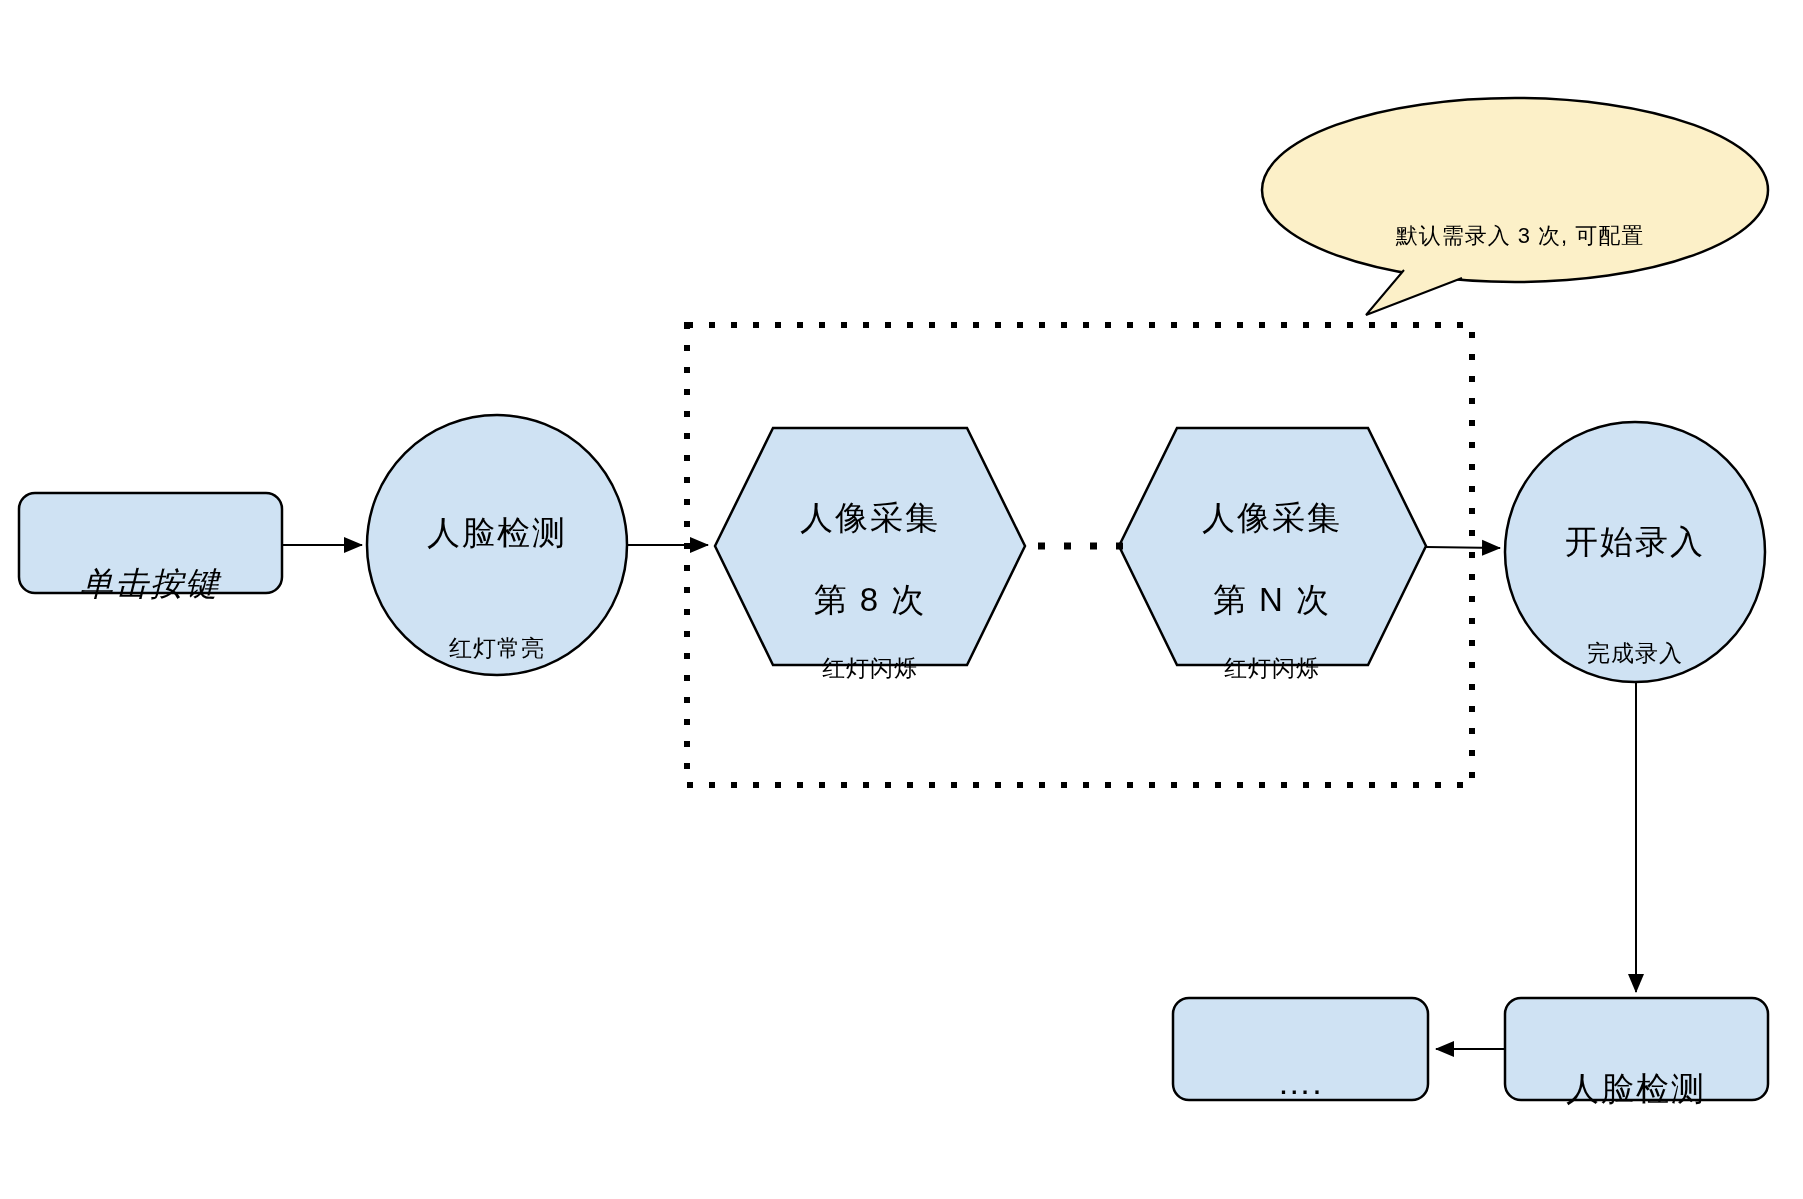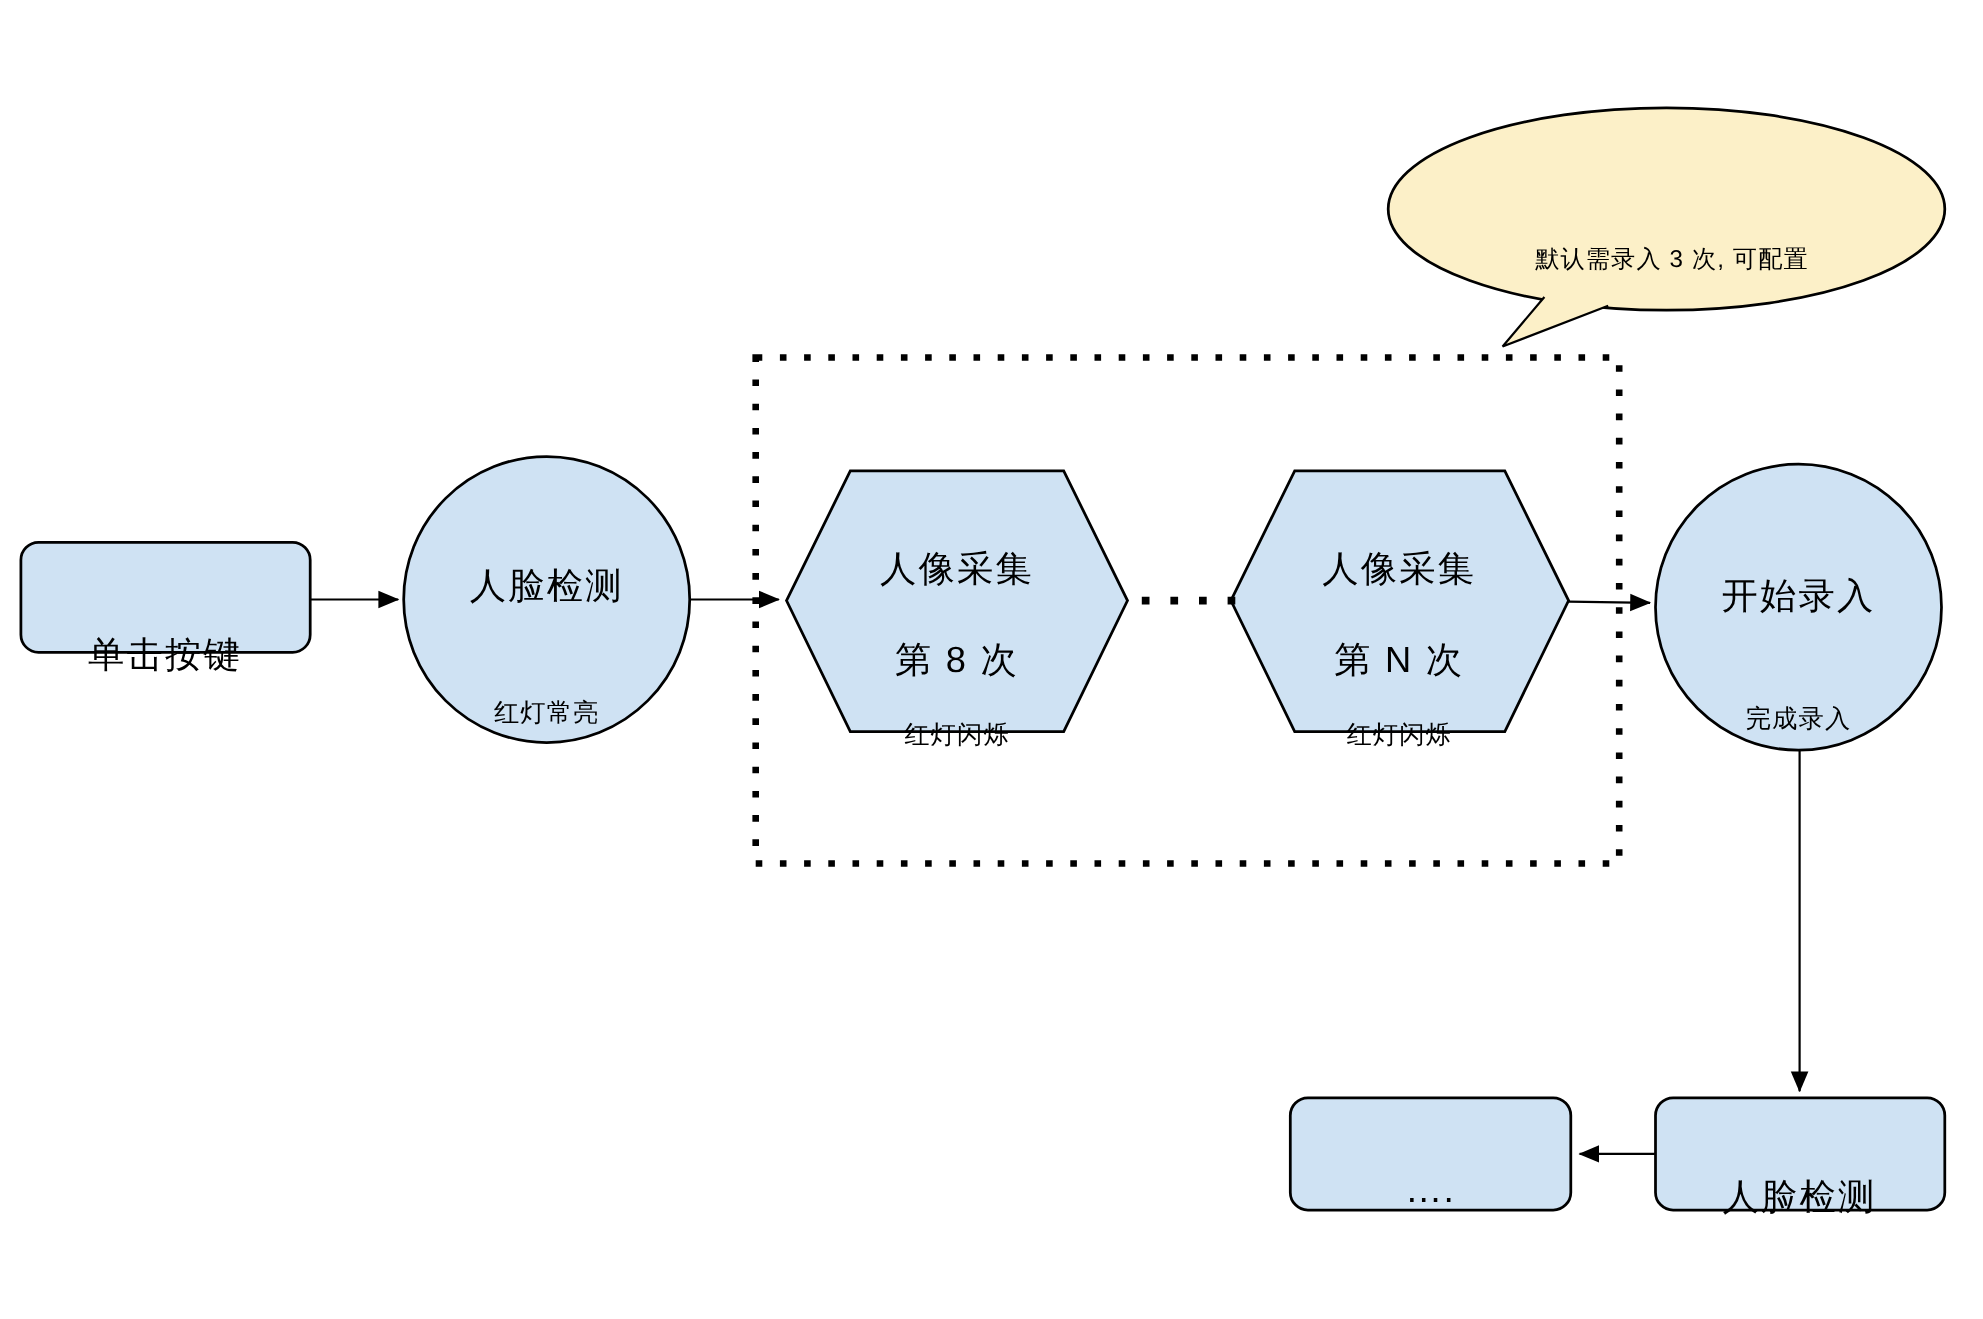--- a/index.html
+++ b/index.html
@@ -62,21 +62,21 @@
     <path d="M1404,270 L1366,315 L1462,278" class="line" stroke-width="2.5"></path>
 
     <line x1="282" y1="545" x2="362" y2="545" class="line" marker-end="url(#arrow)"></line>
     <line x1="627" y1="545" x2="708" y2="545" class="line" marker-end="url(#arrow)"></line>
     <line x1="1038" y1="546" x2="1124" y2="546" class="gap-dots"></line>
     <line x1="1426" y1="547" x2="1500" y2="548" class="line" marker-end="url(#arrow)"></line>
     <line x1="1636" y1="682" x2="1636" y2="992" class="line" marker-end="url(#arrow)"></line>
     <line x1="1505" y1="1049" x2="1436" y2="1049" class="line" marker-end="url(#arrow)"></line>
   </svg>
 
-  <div class="label main" style="left:150px;top:556px;">单击按键</div>
+  <div class="label main" style="left:150px;top:544px;font-style:italic;">单击按键</div>
 
   <div class="label main" style="left:497px;top:493px;">人脸检测</div>
   <div class="label sub" style="left:497px;top:608px;">红灯常亮</div>
 
   <div class="label main" style="left:870px;top:478px;">人像采集</div>
   <div class="label main" style="left:870px;top:560px;">第 8 次</div>
   <div class="label sub" style="left:870px;top:628px;">红灯闪烁</div>
 
   <div class="label main" style="left:1272px;top:478px;">人像采集</div>
   <div class="label main" style="left:1272px;top:560px;">第 N 次</div>

